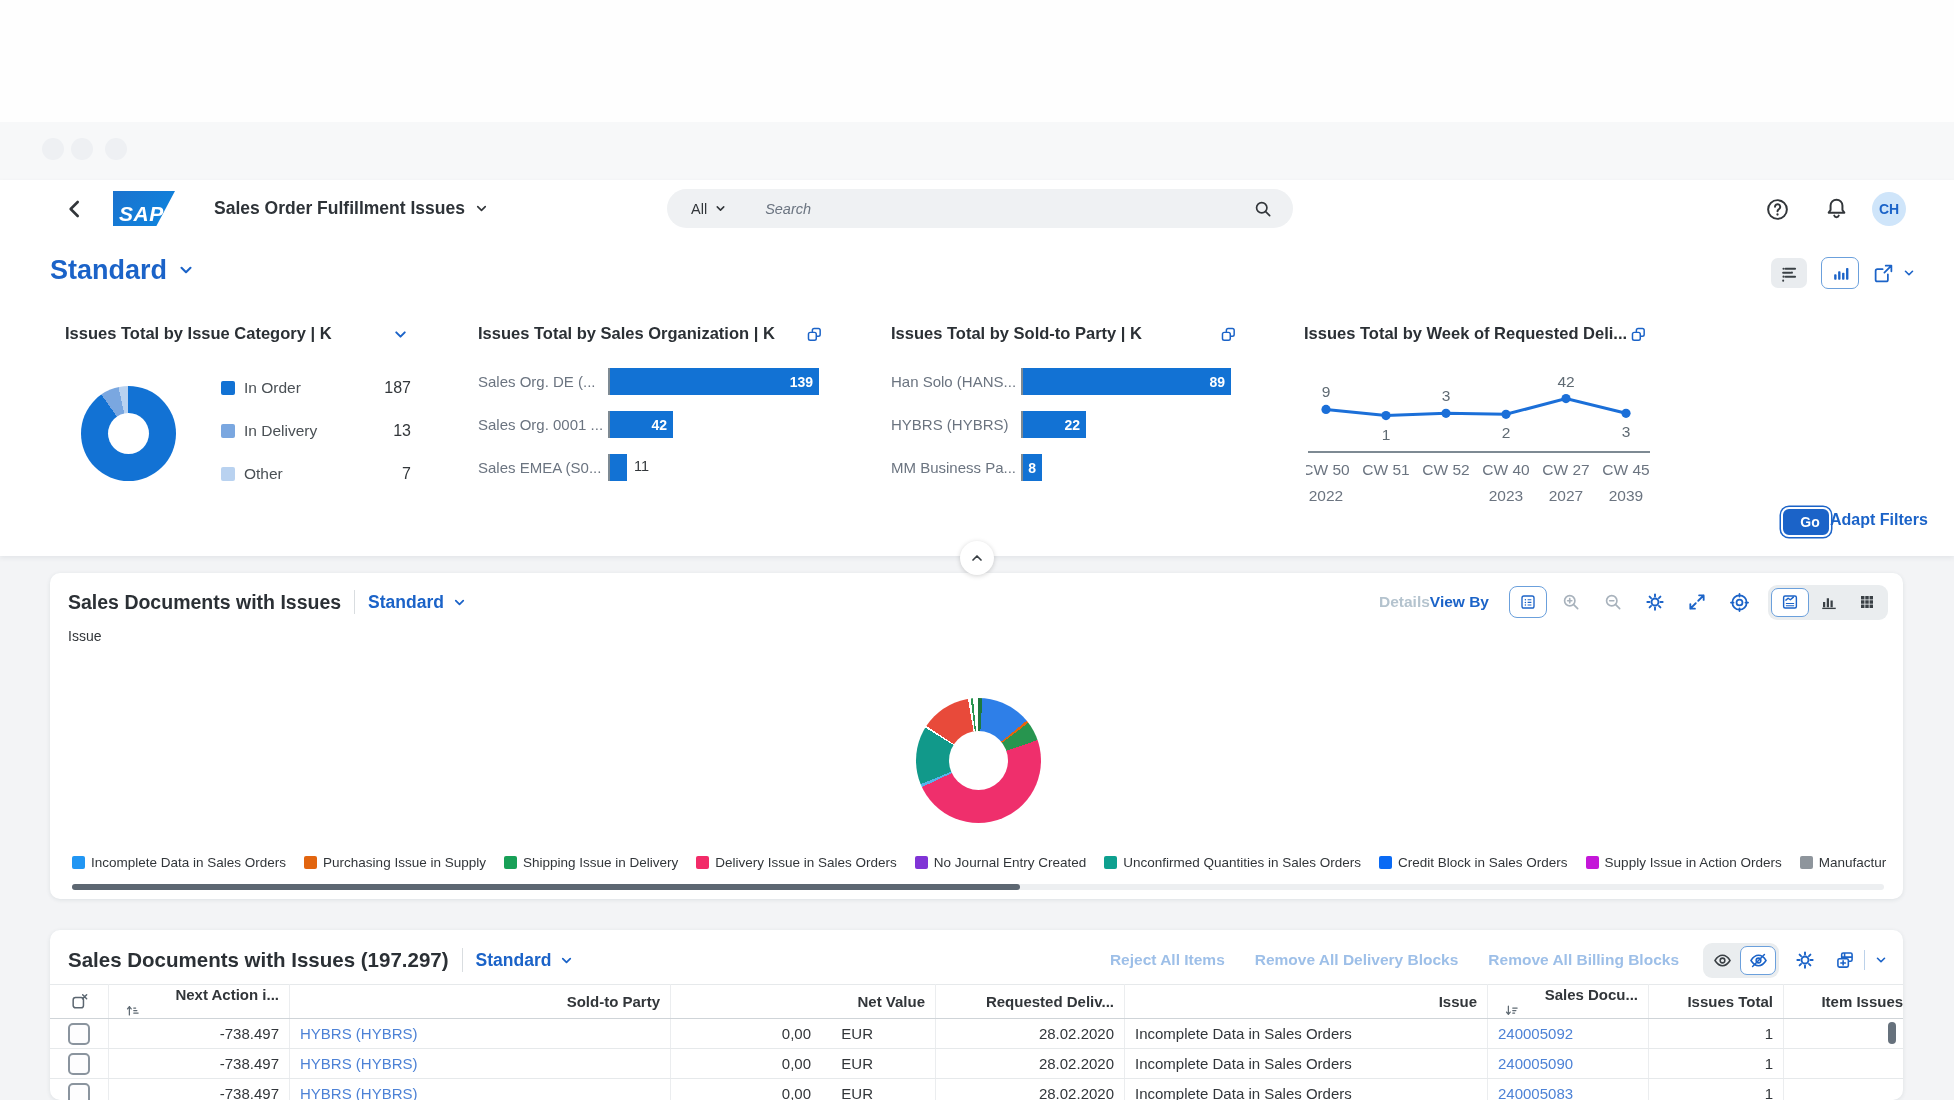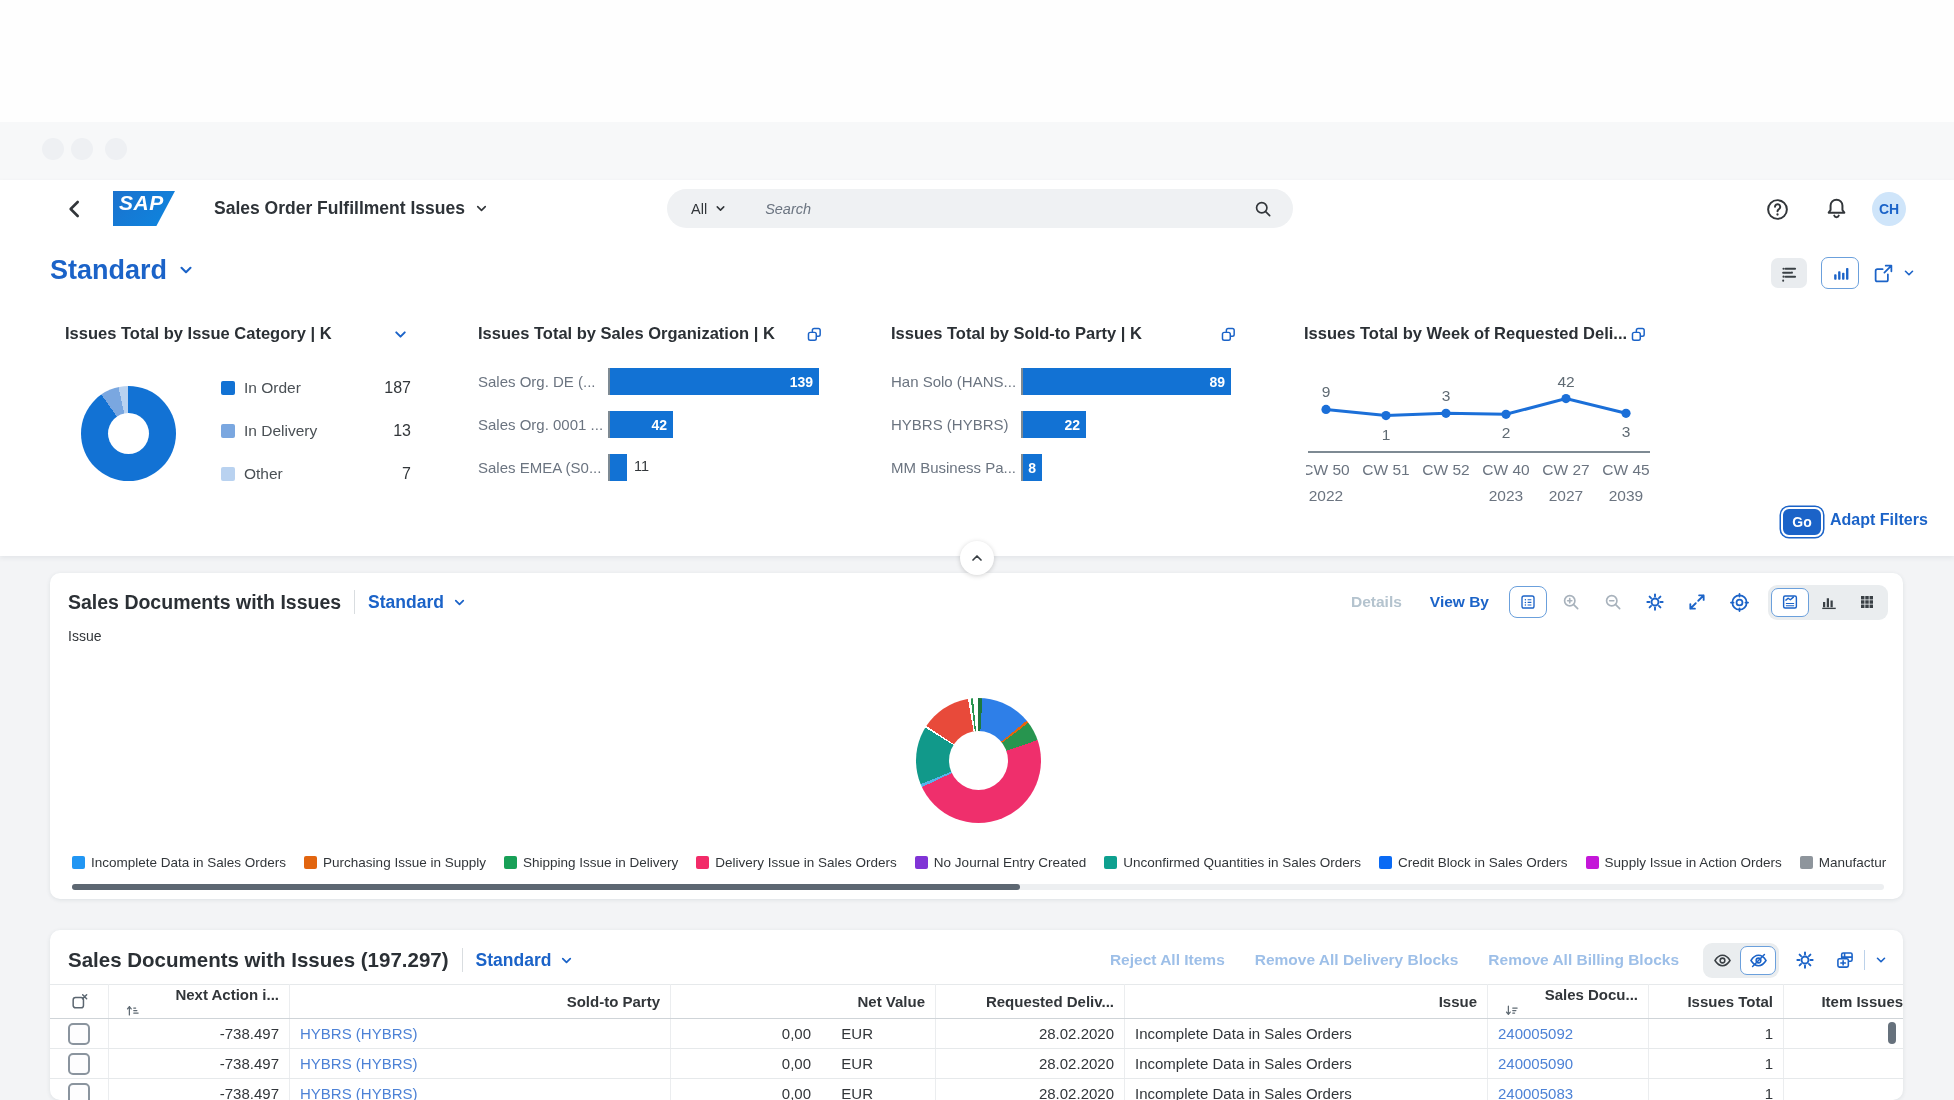--- a/index.html
+++ b/index.html
@@ -9,21 +9,21 @@
   svg{display:block;}
 
   
   .top-white{left:0;top:0;width:1954px;height:122px;background:#fefefe;}
   .top-strip{left:0;top:122px;width:1954px;height:58px;background:#f7f8f9;}
   .win-dot{position:absolute;top:138px;width:22px;height:22px;border-radius:50%;background:#eef0f3;}
 
   
   .shell-card{left:0;top:180px;width:1954px;height:376px;background:#ffffff;box-shadow:0 2px 5px rgba(40,60,80,.08);}
   .back-btn{left:62px;top:196px;width:26px;height:26px;color:#32363a;cursor:pointer;}
-  .sap-logo{left:113px;top:191px;width:62px;height:35px;background:linear-gradient(135deg,#1b72ce,#0d86df);clip-path:polygon(0 0,100% 0,70% 100%,0 100%);display:flex;align-items:flex-start;}
+  .sap-logo{left:113px;top:191px;width:62px;height:35px;background:linear-gradient(135deg,#1b72ce,#0d86df);clip-path:polygon(0 0,100% 0,70% 100%,0 100%);display:flex;align-items:flex-end;}
   .sap-logo span{color:#fff;font-weight:bold;font-style:italic;font-size:21px;letter-spacing:.5px;padding-left:6px;}
   .shell-title{left:214px;top:198px;display:flex;align-items:center;gap:9px;font-size:17.5px;font-weight:bold;color:#2e3338;}
   .search-pill{left:667px;top:189px;width:626px;height:39px;background:#eff1f3;border-radius:20px;display:flex;align-items:center;}
   .search-scope{margin-left:24px;font-size:14.5px;color:#32363a;display:flex;align-items:center;gap:7px;}
   .search-ph{margin-left:38px;font-size:14.5px;font-style:italic;color:#6b7480;flex:1;}
   .search-mag{margin-right:20px;color:#32363a;}
   .shell-ico{color:#32363a;}
   .help-ico{left:1765px;top:197px;}
   .bell-ico{left:1824px;top:196px;}
   .avatar{left:1872px;top:192px;width:34px;height:34px;border-radius:50%;background:#cfe5fa;color:#1b63c8;font-weight:bold;font-size:14px;display:flex;align-items:center;justify-content:center;}
@@ -86,21 +86,21 @@
   
   table.grid{border-collapse:collapse;width:1853px;table-layout:fixed;font-size:15px;color:#32363a;}
   table.grid th{font-weight:bold;text-align:right;height:33px;border-top:1px solid #e6e9eb;border-bottom:1px solid #cfd4d8;border-right:1px solid #ebedef;padding:0 10px;white-space:nowrap;overflow:hidden;}
   table.grid td{height:29px;border-bottom:1px solid #e6e9eb;border-right:1px solid #ebedef;padding:0 10px;white-space:nowrap;overflow:hidden;}
   table.grid .ar{text-align:right;}
   table.grid a{color:#4d82d6;text-decoration:none;}
   .cb{width:18px;height:18px;border:2px solid #8a949e;border-radius:5px;background:#fdfdfe;margin:0 auto;}
   .sort-ic{color:#5f6a73;vertical-align:-2px;margin-left:6px;}
   .vthumb{left:1888px;top:1022px;width:8px;height:22px;border-radius:4px;background:#66717c;}
 
-  .go-btn{left:1781px;top:507px;width:38px;height:26px;background:#1b63c8;border:2px solid #fff;box-shadow:0 0 0 1.5px #1b63c8;border-radius:8px;color:#fff;font-weight:bold;font-size:14px;display:flex;align-items:center;justify-content:center;cursor:pointer;}
+  .go-btn{left:1781px;top:507px;width:38px;height:26px;background:#1b63c8;border:2px solid #fff;box-shadow:0 0 0 1.5px #1b63c8;border-radius:8px;color:#fff;font-weight:bold;font-size:14px;display:flex;align-items:center;justify-content:center;cursor:pointer;padding-left:8px;}
   .adapt{left:1830px;top:511px;color:#1b63c8;font-size:16px;font-weight:bold;cursor:pointer;}
 </style>
 </head>
 <body>
 
 <div class="stage">
 
   <div class="abs top-white"></div>
   <div class="abs top-strip"></div>
   <span class="win-dot" style="left:42px"></span>
@@ -335,21 +335,21 @@
     <div class="card-head">
       <span class="card-title">Sales Documents with Issues</span>
       <span class="vdiv"></span>
       <span class="variant-sm">
         <span>Standard</span>
         <svg width="15" height="15" viewBox="0 0 24 24" fill="none" stroke="#1b63c8" stroke-width="2.8" stroke-linecap="round" stroke-linejoin="round">
             <path d="M6 9l6 6 6-6"></path>
           </svg>
       </span>
       <span class="spacer"></span>
-      <span class="txtbtn dis" style="margin-right:28px">Details</span>
+      <span class="txtbtn dis" style="">Details</span>
       <span class="txtbtn blu" style="margin-right:20px">View By</span>
       <span class="icobtn" style="width:36px;height:30px;border:1.5px solid #6ba0dc;border-radius:8px;margin-right:14px">
         <svg width="18" height="18" viewBox="0 0 24 24" fill="none" stroke="currentColor" stroke-width="1.8">
             <rect x="4" y="4" width="16" height="16" rx="2.5"></rect>
             <circle cx="8.5" cy="9" r="1" fill="currentColor" stroke="none"></circle>
             <path d="M11.5 9h5M11.5 12.5h5M11.5 16h5" stroke-width="1.6"></path>
             <circle cx="8.5" cy="12.5" r="1" fill="currentColor" stroke="none"></circle>
             <circle cx="8.5" cy="16" r="1" fill="currentColor" stroke="none"></circle>
           </svg>
       </span>

